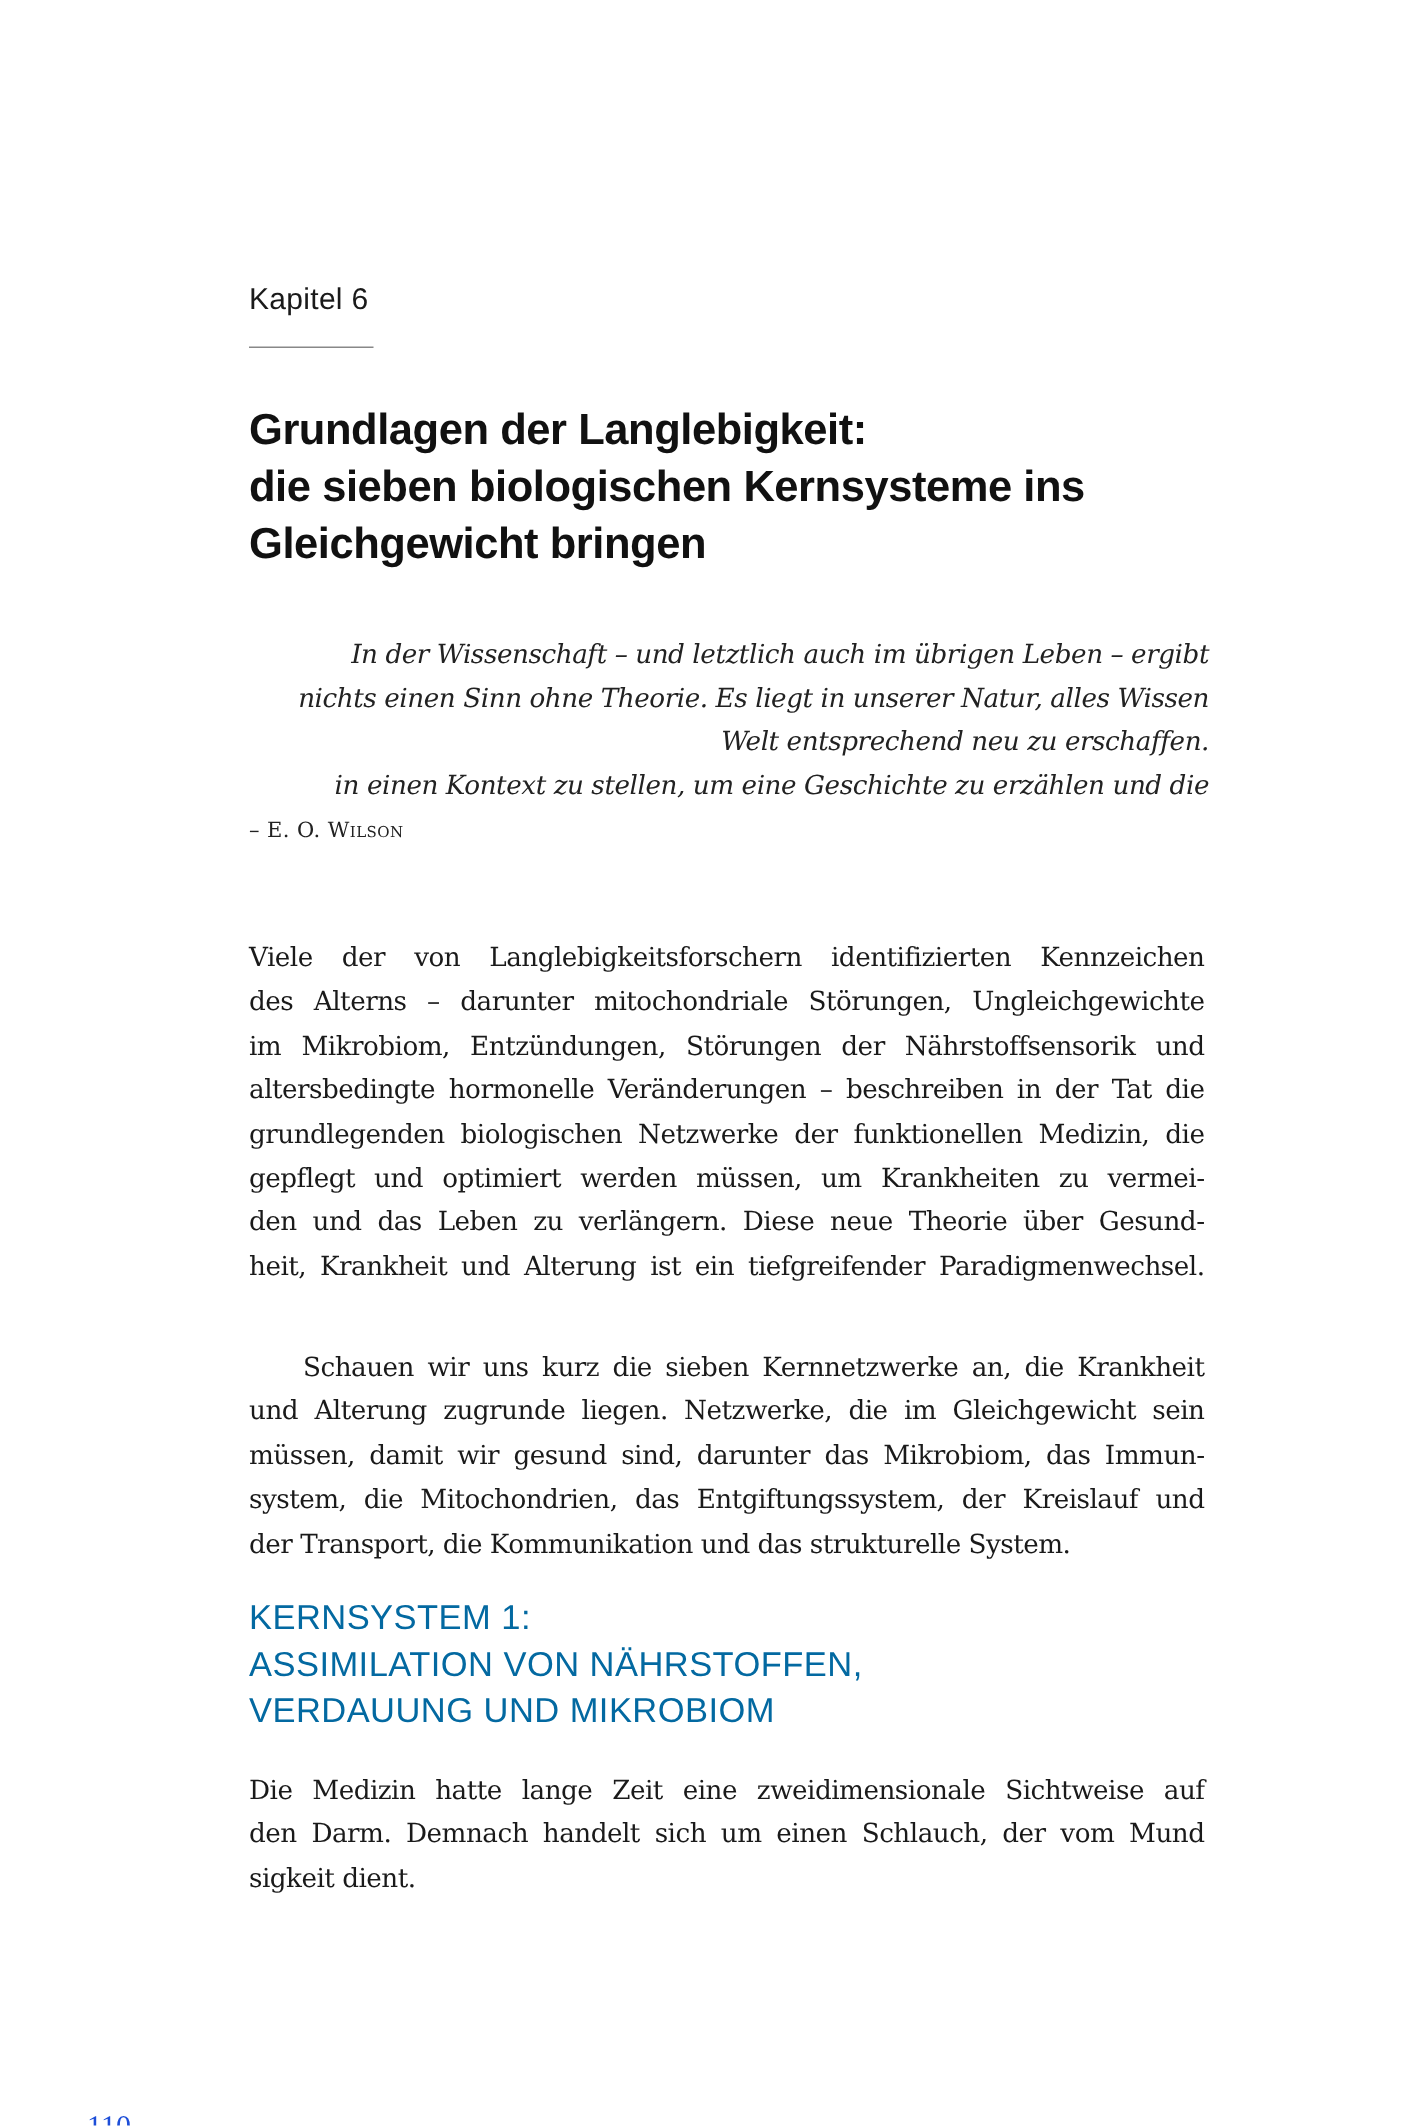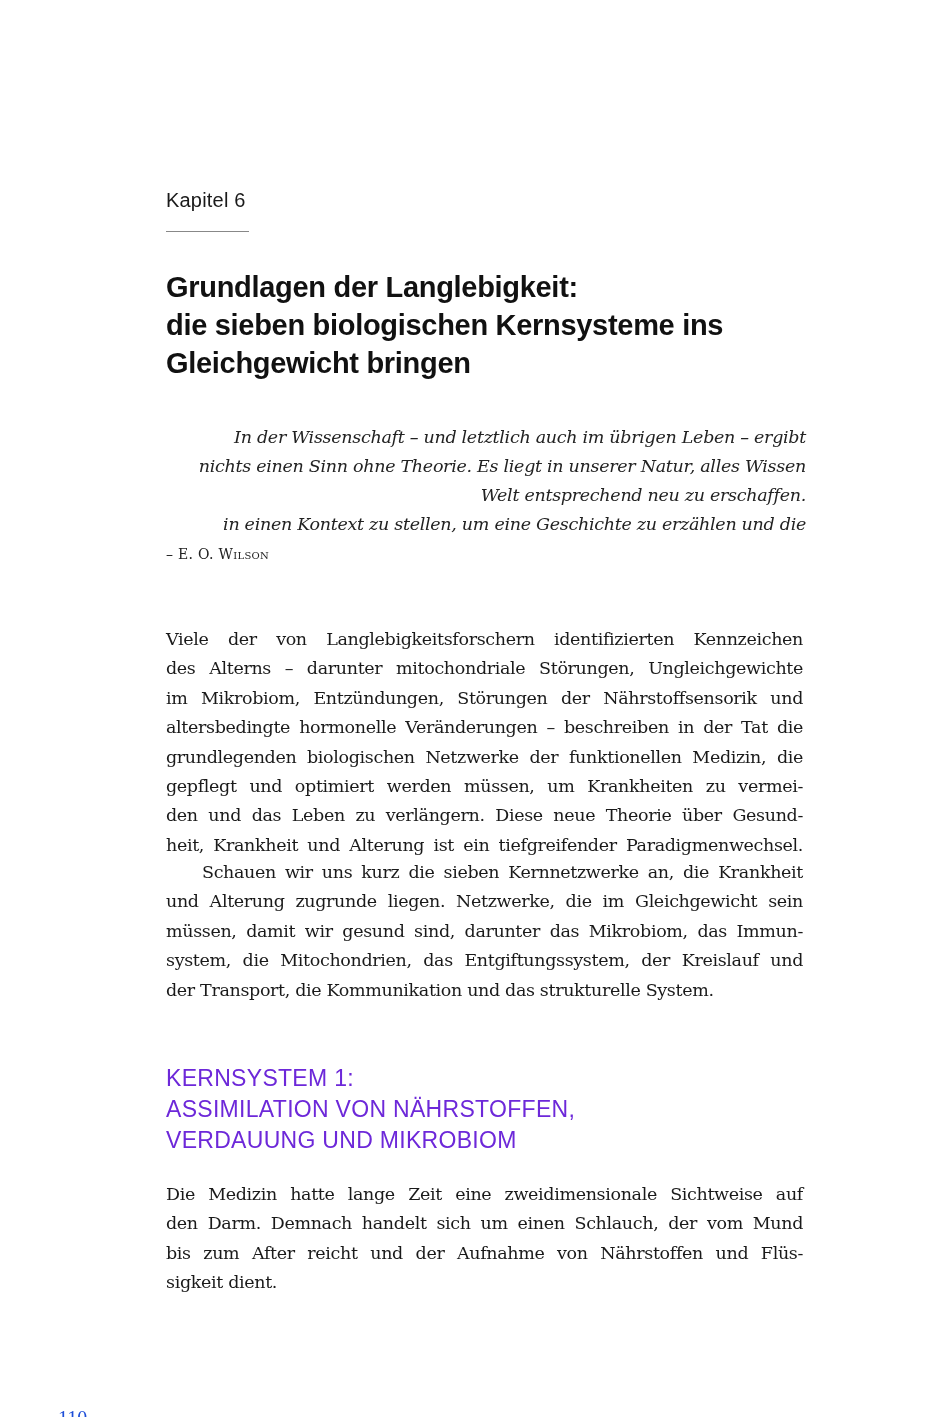--- a/index.html
+++ b/index.html
@@ -92,32 +92,33 @@
       display: block;
       white-space: nowrap;
       text-align: justify;
       text-align-last: justify;
     }
     .body-text .line.last {
       text-align-last: left;
     }
     .body-text .line.indent {
       padding-left: 36px;
+      margin-top: 40px;
     }
     .para1 { top: 625px; }
     .para2 { top: 858px; }
     .section-heading {
       position: absolute;
       left: 166px;
       top: 1063px;
       width: 640px;
       font-family: "Liberation Sans", sans-serif;
       font-size: 23px;
       line-height: 31px;
-      color: #6d28d9;
+      color: #0369a1;
       letter-spacing: 0.3px;
       margin: 0;
       font-weight: normal;
     }
     .section-heading span { display: block; white-space: nowrap; }
     .para3 { top: 1180px; }
     .page-number {
       position: absolute;
       left: 58px;
       top: 1407px;
@@ -169,19 +170,18 @@
 
   <h2 class="section-heading">
     <span>KERNSYSTEM 1:</span>
     <span>ASSIMILATION VON NÄHRSTOFFEN,</span>
     <span>VERDAUUNG UND MIKROBIOM</span>
   </h2>
 
   <div class="body-text para3">
     <span class="line">Die Medizin hatte lange Zeit eine zweidimensionale Sichtweise auf</span>
     <span class="line">den Darm. Demnach handelt sich um einen Schlauch, der vom Mund</span>
-    <span class="line">bis zum After reicht und der Aufnahme von Nährstoffen und Flüs-</span>
     <span class="line last">sigkeit dient.</span>
   </div>
 
   <div class="page-number">110</div>
 
 </div>
 
 </body></html>

